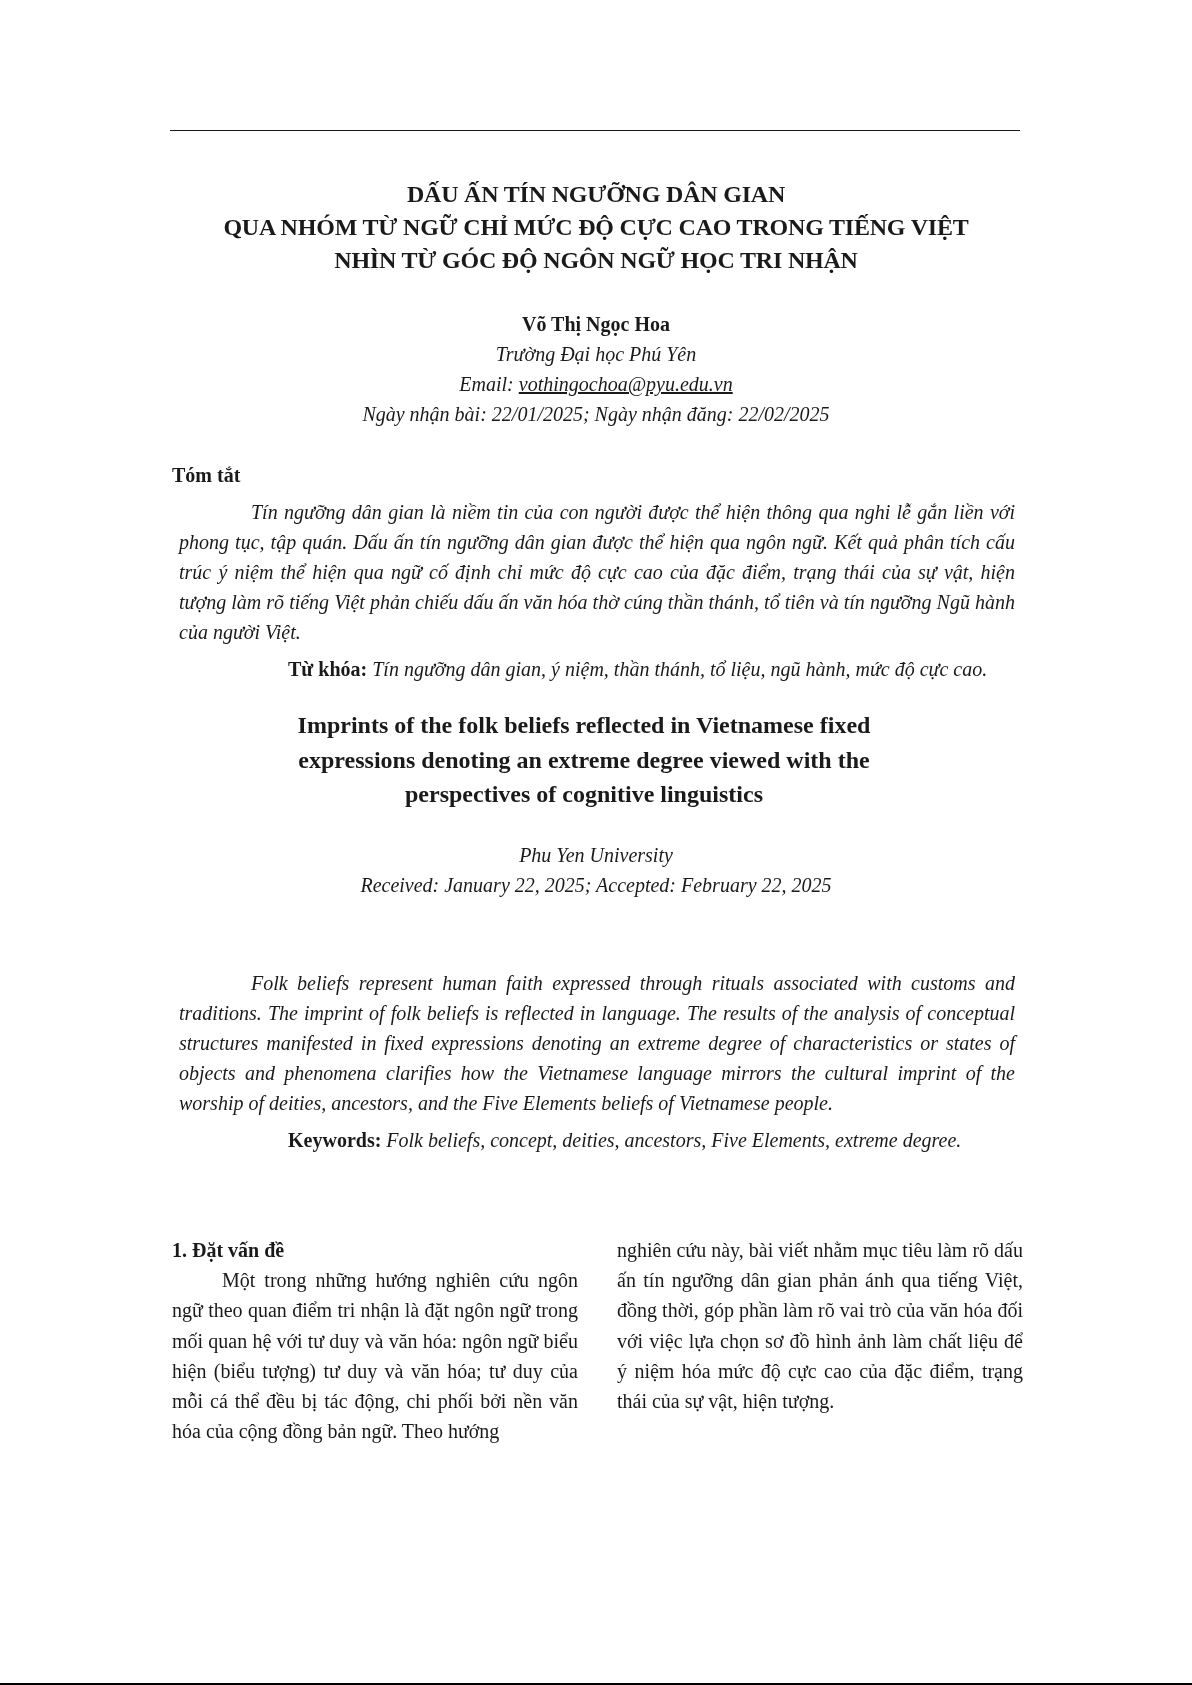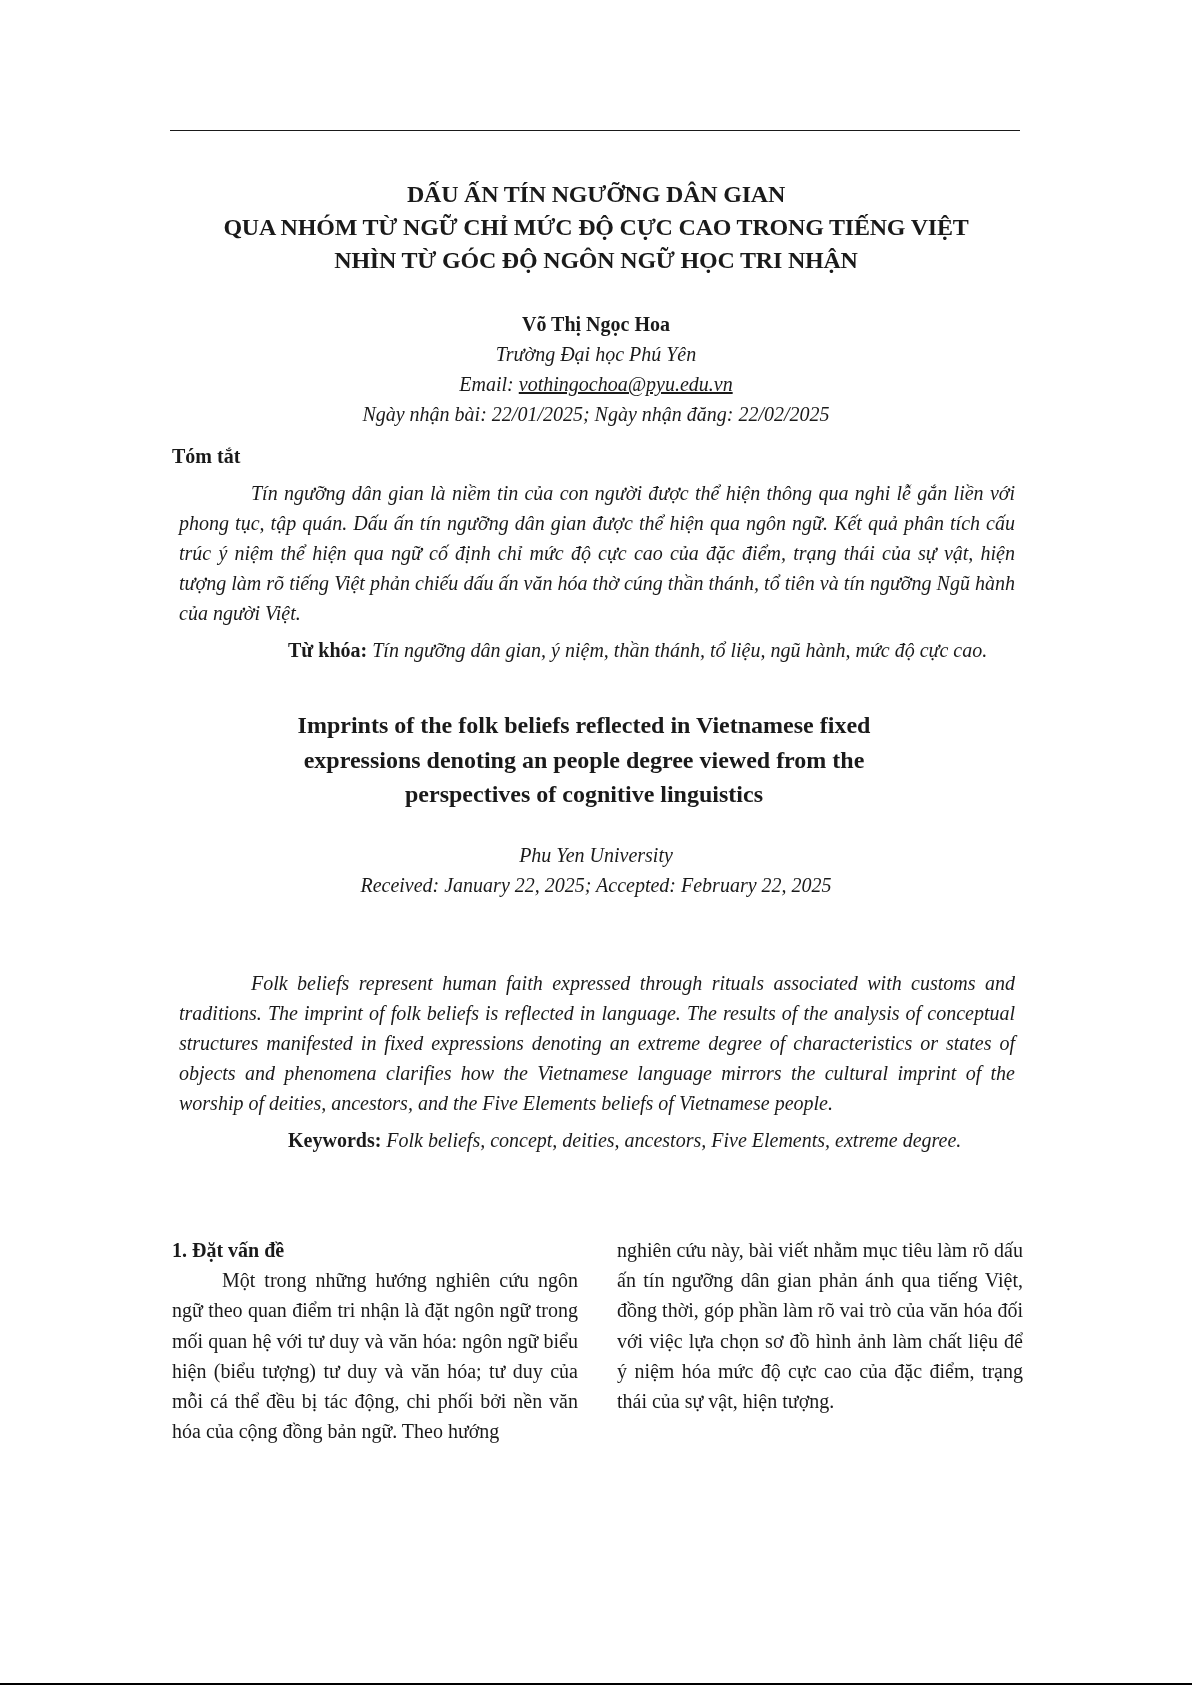--- a/index.html
+++ b/index.html
@@ -39,29 +39,29 @@
   <div>NHÌN TỪ GÓC ĐỘ NGÔN NGỮ HỌC TRI NHẬN</div>
 </div>
 
 <div class="center-block" style="top:309px;">
   <div class="author">Võ Thị Ngọc Hoa</div>
   <div class="ital">Trường Đại học Phú Yên</div>
   <div class="ital"><span>Email: </span><span class="email-link">vothingochoa@pyu.edu.vn</span></div>
   <div class="ital">Ngày nhận bài: 22/01/2025; Ngày nhận đăng: 22/02/2025</div>
 </div>
 
-<div class="abs-block" style="top:441px;">
+<div class="abs-block" style="top:460px;">
   <div class="abs-heading">Tóm tắt</div>
   <p class="abs-para">Tín ngưỡng dân gian là niềm tin của con người được thể hiện thông qua nghi lễ gắn liền với phong tục, tập quán. Dấu ấn tín ngưỡng dân gian được thể hiện qua ngôn ngữ. Kết quả phân tích cấu trúc ý niệm thể hiện qua ngữ cố định chỉ mức độ cực cao của đặc điểm, trạng thái của sự vật, hiện tượng làm rõ tiếng Việt phản chiếu dấu ấn văn hóa thờ cúng thần thánh, tổ tiên và tín ngưỡng Ngũ hành của người Việt.</p>
   <div class="kw"><span class="kw-label">Từ khóa:</span><span class="kw-text"> Tín ngưỡng dân gian, ý niệm, thần thánh, tổ liệu, ngũ hành, mức độ cực cao.</span></div>
 </div>
 
 <div class="en-title">
   <div>Imprints of the folk beliefs reflected in Vietnamese fixed</div>
-  <div>expressions denoting an people degree viewed from the</div>
+  <div>expressions denoting an extreme degree viewed with the</div>
   <div>perspectives of cognitive linguistics</div>
 </div>
 
 <div class="center-block" style="top:840px;">
   <div class="ital">Phu Yen University</div>
   <div class="ital">Received: January 22, 2025; Accepted: February 22, 2025</div>
 </div>
 
 <div class="abs-block" style="top:961px;">
   <p class="abs-para">Folk beliefs represent human faith expressed through rituals associated with customs and traditions. The imprint of folk beliefs is reflected in language. The results of the analysis of conceptual structures manifested in fixed expressions denoting an extreme degree of characteristics or states of objects and phenomena clarifies how the Vietnamese language mirrors the cultural imprint of the worship of deities, ancestors, and the Five Elements beliefs of Vietnamese people.</p>

